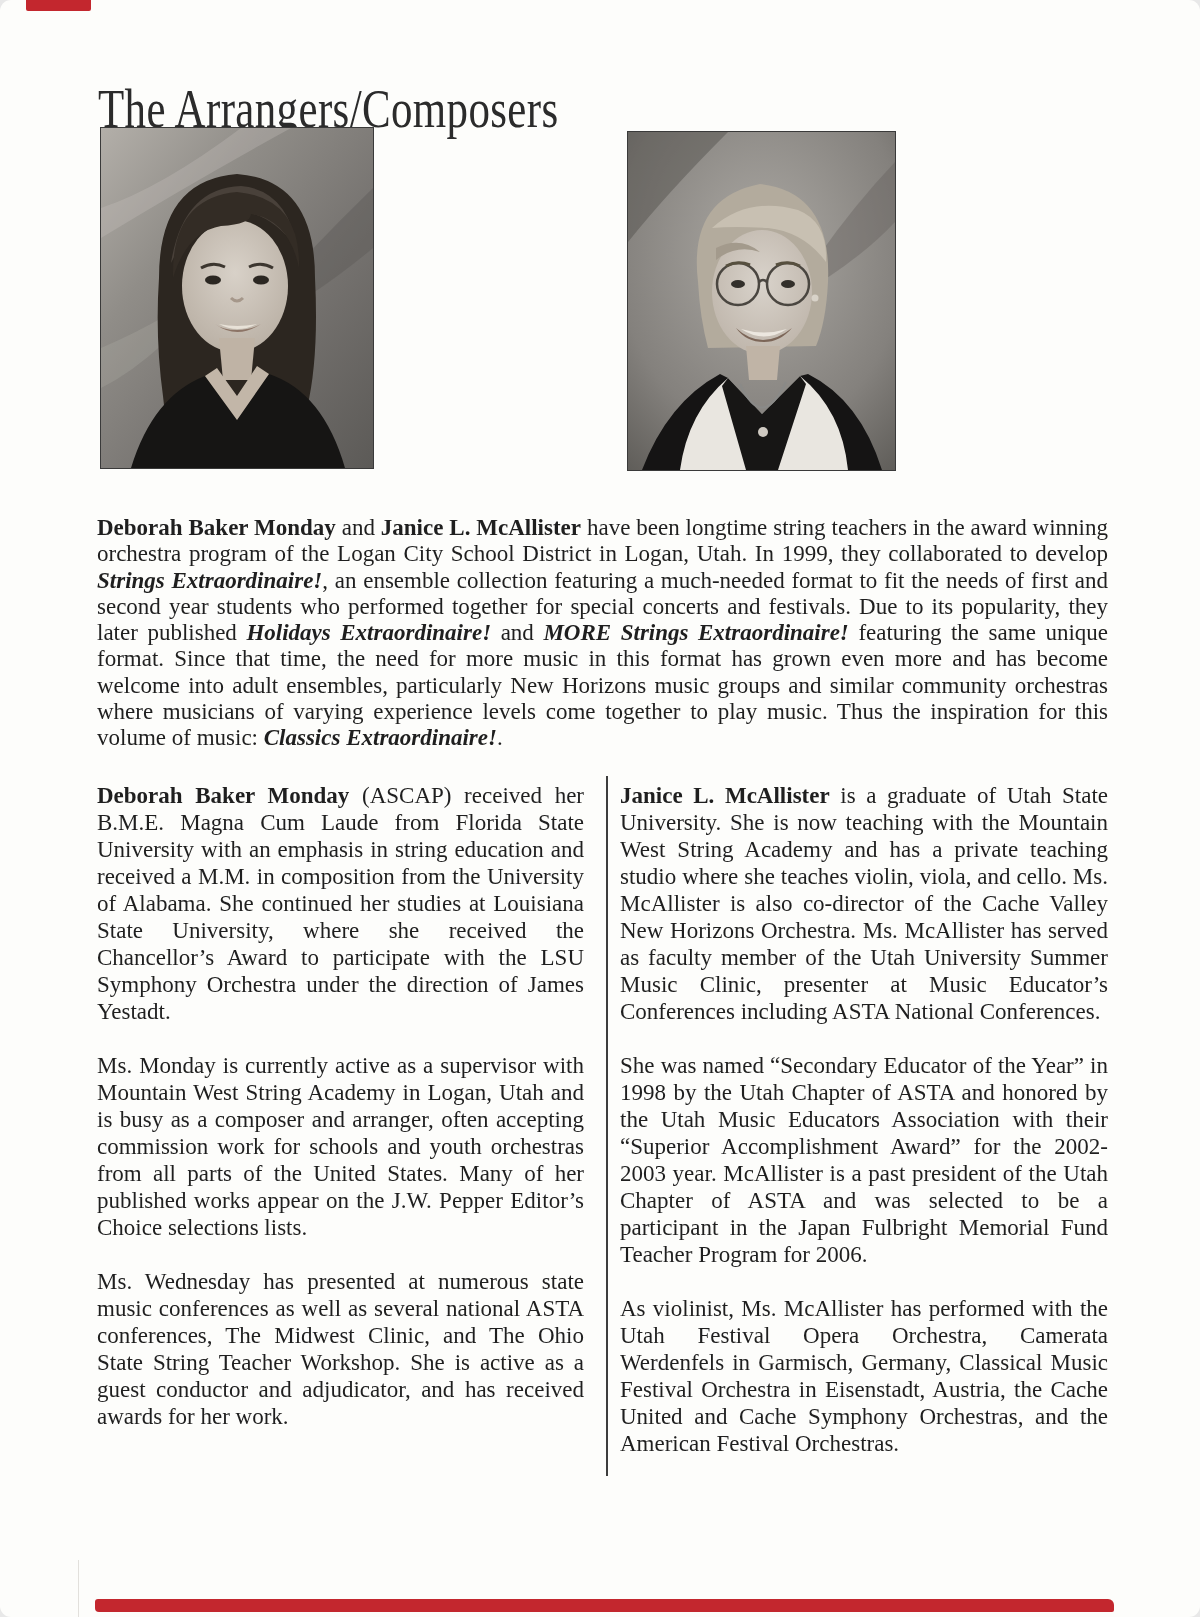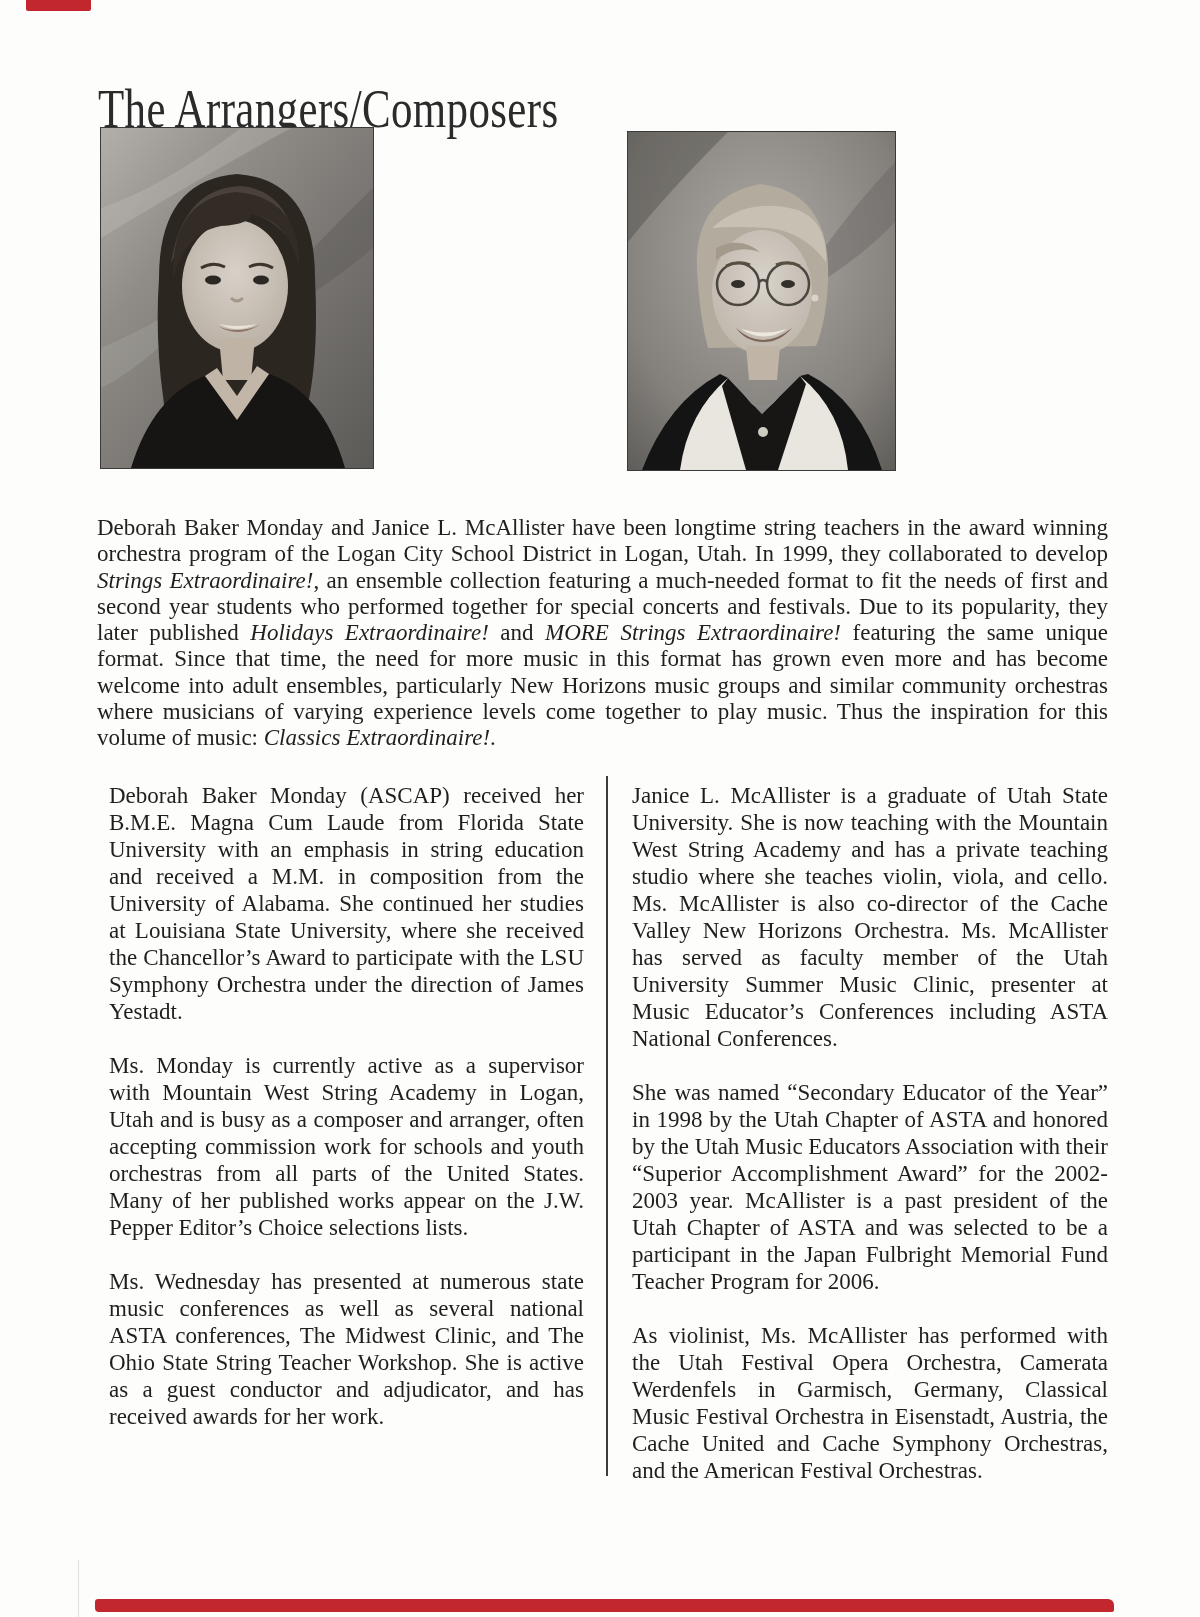--- a/index.html
+++ b/index.html
@@ -4,20 +4,21 @@
 <style>
   html,body{margin:0;padding:0;}
   body{background:#e8e8e8;}
   .page{
     position:relative;
     width:1200px;height:1617px;
     background:#fdfdfb;
     overflow:hidden;
     font-family:"Liberation Serif","DejaVu Serif",serif;
     color:#1f1f1f;
+    border-radius:11px;
   }
   
   .scan-mark-top{
     position:absolute;left:26px;top:0;width:65px;height:11px;
     border-radius:0 0 2px 2px;
   }
   .scan-bar-bottom{
     position:absolute;left:95px;top:1599px;width:1019px;height:13px;
     border-radius:3px 6px 2px 4px;
   }
@@ -43,27 +44,27 @@
   .intro{
     position:absolute;left:97px;top:492px;width:1011px;
     font-size:23px;line-height:26.3px;
     text-align:justify;
   }
   .columns{
     position:absolute;left:97px;top:782px;width:1011px;
     display:flex;align-items:flex-start;
   }
   .col{font-size:23px;line-height:27px;text-align:justify;}
-  .col p{margin:0 0 27px 12px;}
+  .col p{margin:0 0 27px 0;}
   .col p:last-child{margin-bottom:0;}
   .col-left{width:487px;}
   .col-divider{width:2px;height:700px;background:#3d3d3d;margin-left:22px;margin-top:-6px;flex:none;}
   .col-right{width:488px;margin-left:12px;}
-  .seg-b{font-weight:normal;}
-  .seg-bi{font-weight:normal;font-style:italic;margin-top:39px;}
+  .seg-b{font-weight:bold;}
+  .seg-bi{font-weight:bold;font-style:italic;margin-top:39px;}
   .seg-p{font-weight:normal;}
 </style>
 </head>
 <body>
 
 <div class="page" style="background: rgb(253, 253, 251); color: rgb(31, 31, 31);">
 
   <div class="scan-mark-top" style="background: rgb(195, 39, 46);"></div>
 
   <h1 class="page-title">The Arrangers/Composers</h1>

